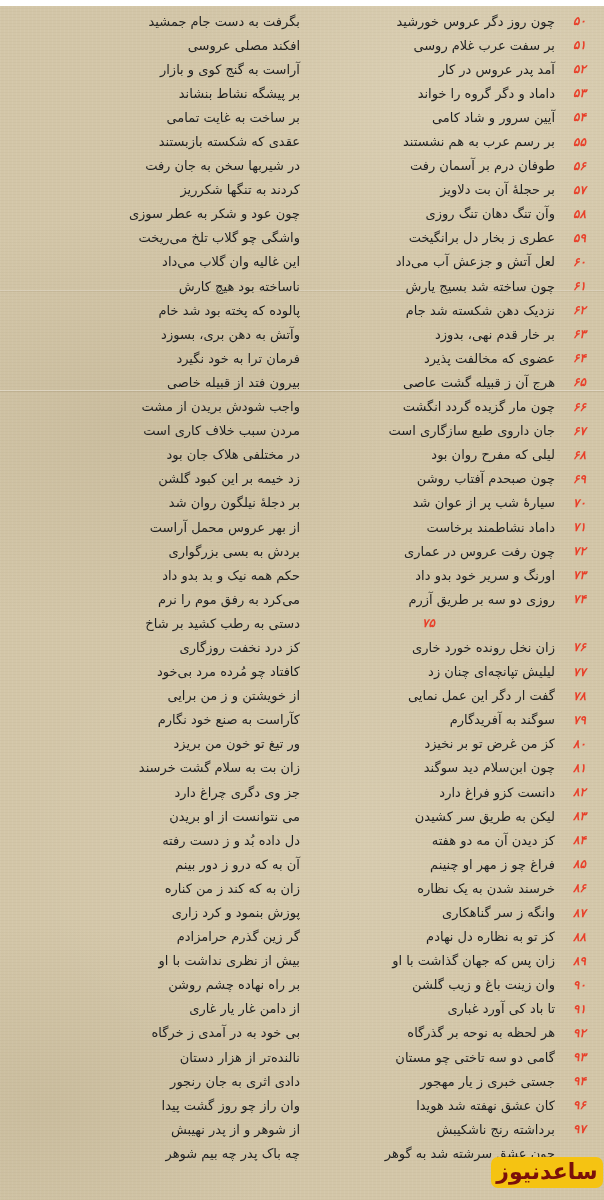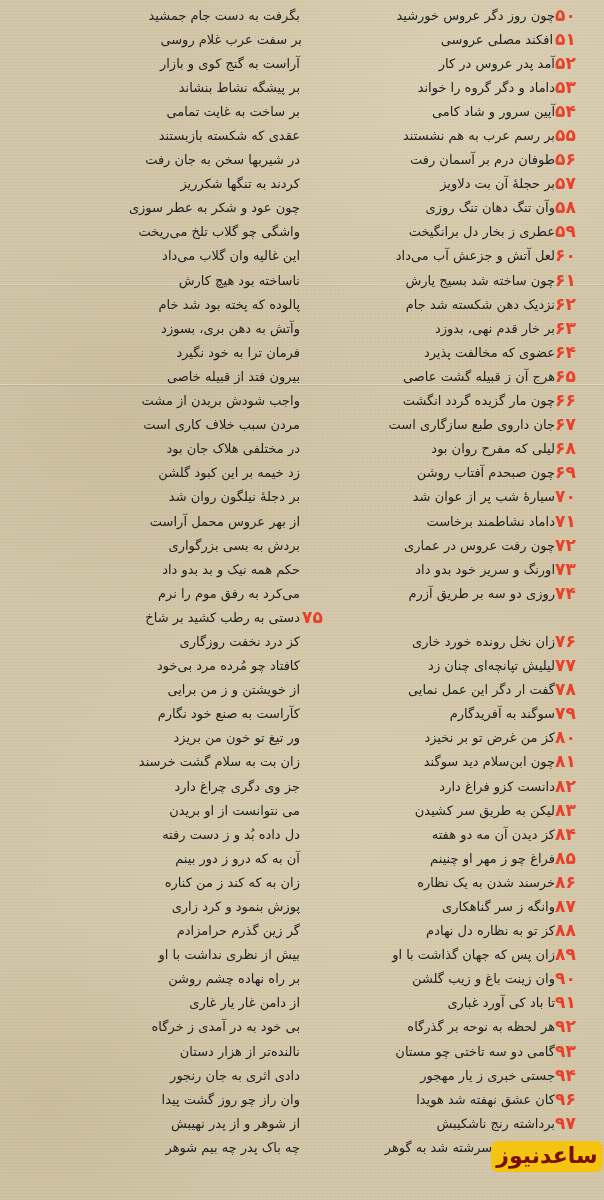--- a/index.html
+++ b/index.html
@@ -12,47 +12,49 @@
     background-color: #d3c6a8;
     background-image:
       linear-gradient(to bottom, transparent 384px, rgba(255,255,255,0.32) 384px, rgba(255,255,255,0.32) 385px, rgba(130,112,78,0.20) 385px, rgba(130,112,78,0.20) 386px, transparent 386px),
       linear-gradient(to bottom, transparent 284px, rgba(255,255,255,0.24) 284px, rgba(255,255,255,0.24) 285px, rgba(130,112,78,0.14) 285px, rgba(130,112,78,0.14) 286px, transparent 286px),
       radial-gradient(ellipse 420px 320px at 78% 8%, rgba(255,250,235,0.18), transparent 70%),
       radial-gradient(ellipse 380px 300px at 20% 35%, rgba(125,108,72,0.10), transparent 70%),
       radial-gradient(ellipse 500px 400px at 60% 70%, rgba(255,252,240,0.10), transparent 70%),
       radial-gradient(ellipse 350px 260px at 8% 92%, rgba(120,104,66,0.10), transparent 70%),
       repeating-linear-gradient(0deg, rgba(116,100,64,0.045) 0, rgba(116,100,64,0.045) 1px, transparent 1px, transparent 3px),
       repeating-linear-gradient(90deg, rgba(255,255,255,0.05) 0, rgba(255,255,255,0.05) 1px, transparent 1px, transparent 4px);
+    margin-top: 6px;
   }
   .verses { padding-top: 3px; }
   .row {
     display: grid;
     grid-template-columns: 302px 253px 49px;
     height: 24.1px;
     align-items: center;
   }
   .col {
     direction: rtl;
     unicode-bidi: embed;
     white-space: nowrap;
     font-size: 13px;
     color: #1f1f1f;
     line-height: 1;
   }
   .hemistich-left  { text-align: right; padding-right: 2px; }
   .hemistich-right { }
   .num {
-    text-align: left;
+    text-align: center;
     color: var(--number-color, #e8402a);
-    font-size: 17px;
+    font-size: 12px;
     font-weight: bold;
+    font-style: italic;
   }
   .logo {
     position: absolute;
-    right: 1px; bottom: 28px;
+    right: 1px; bottom: 12px;
     width: 112px; height: 31px;
     background: var(--logo-bg, #f5c312);
     color: var(--logo-text, #7a100a);
     border-radius: 7px;
     font-weight: bold;
     font-size: 22px;
     line-height: 30px;
     text-align: center;
     direction: rtl;
   }
@@ -62,22 +64,22 @@
 
 <div class="page">
   <div class="verses" id="verse-list">
   <div class="row">
     <div class="col hemistich-left">بگرفت به دست جام جمشید</div>
     <div class="col hemistich-right">چون روز دگر عروس خورشید</div>
     <div class="col num">۵۰</div>
   </div>
 
   <div class="row">
+    <div class="col hemistich-left">افکند مصلی عروسی</div>
     <div class="col hemistich-right">بر سفت عرب غلام روسی</div>
-    <div class="col hemistich-left">افکند مصلی عروسی</div>
     <div class="col num">۵۱</div>
   </div>
 
   <div class="row">
     <div class="col hemistich-left">آراست به گنج کوی و بازار</div>
     <div class="col hemistich-right">آمد پدر عروس در کار</div>
     <div class="col num">۵۲</div>
   </div>
 
   <div class="row">

